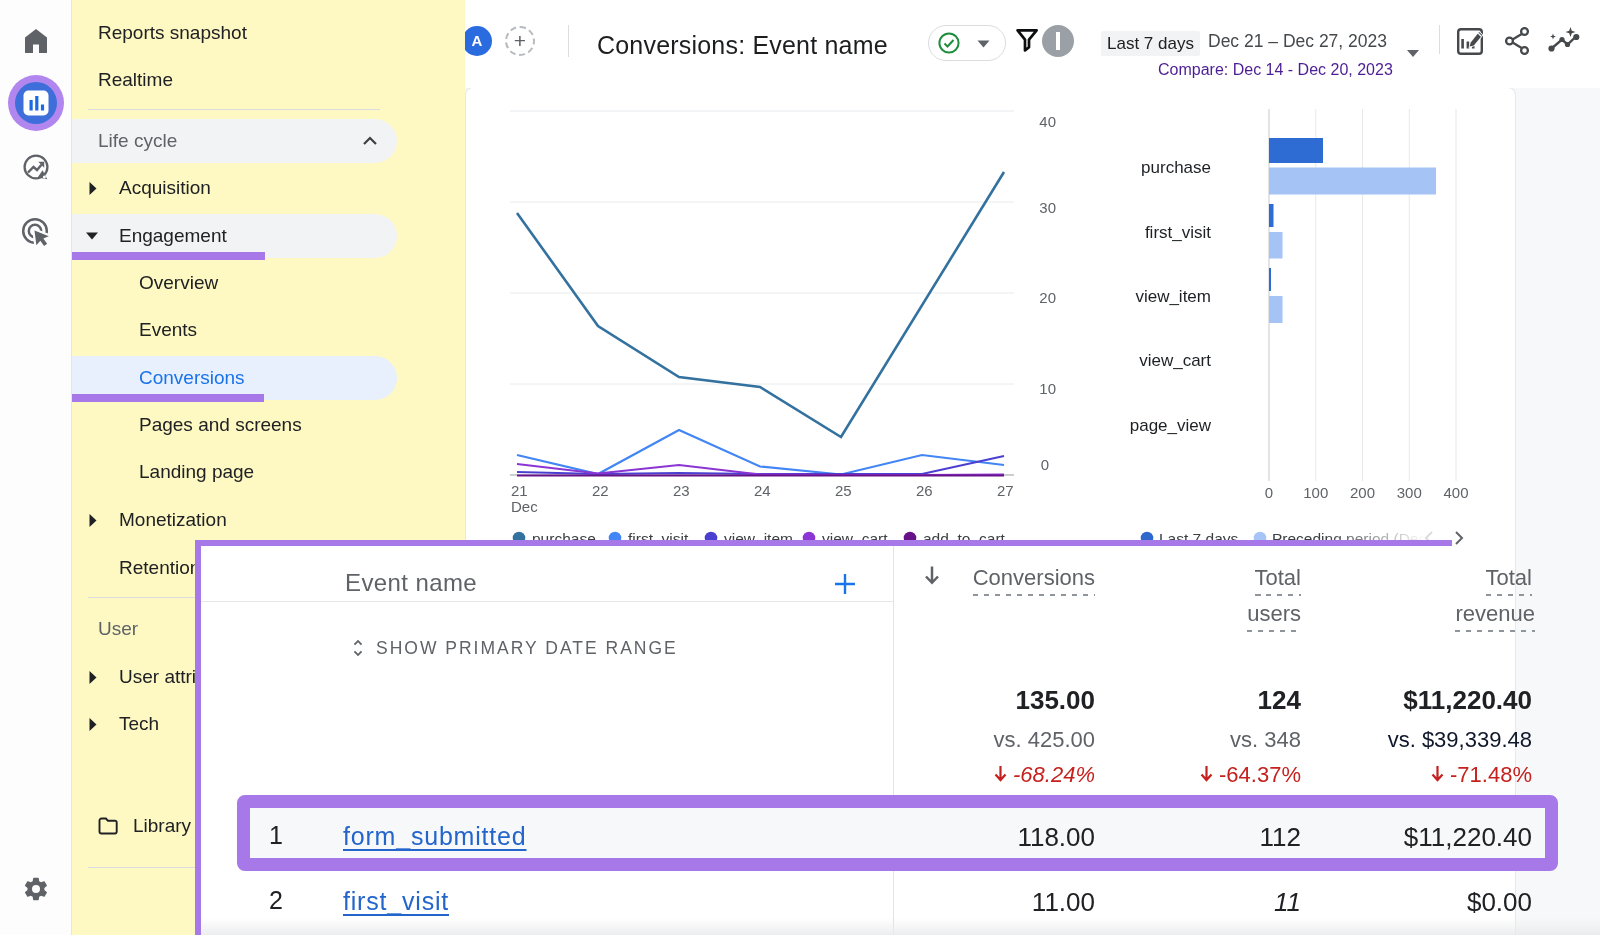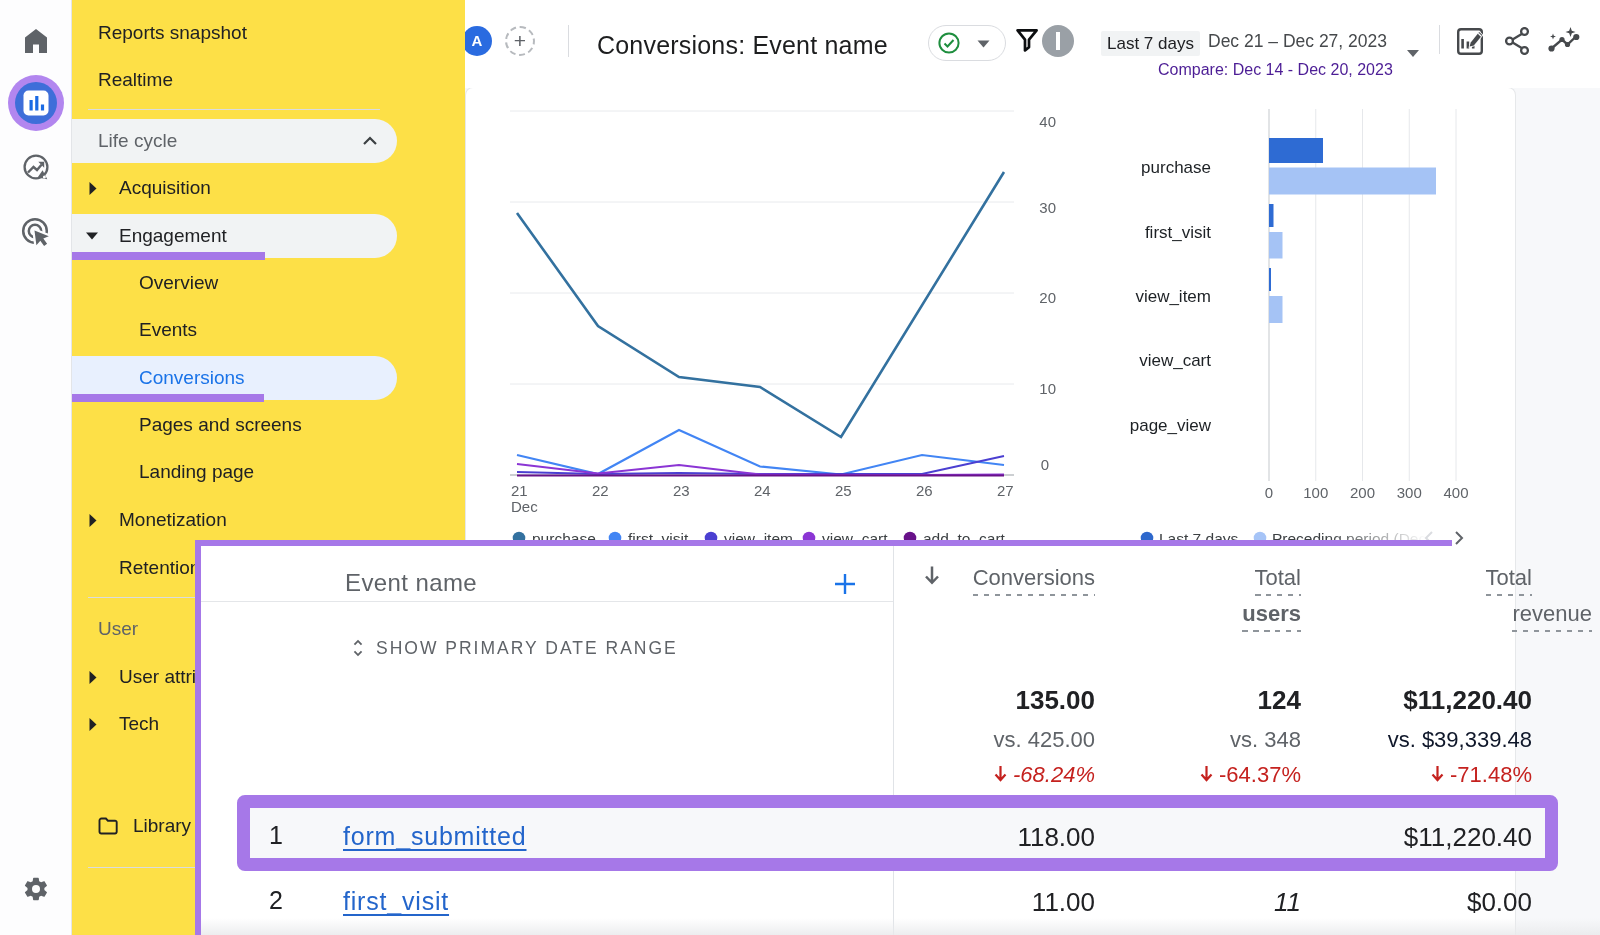--- a/index.html
+++ b/index.html
@@ -7,21 +7,21 @@
     font-family:"Liberation Sans", sans-serif; }
   .abs { position:absolute; }
   #page { position:relative; width:1600px; height:935px; }
 
   
   #rail { position:absolute; left:0; top:0; width:72px; height:935px;
     background:#fdfdfe; border-right:1px solid #e3e5e8; z-index:5; }
 
   
   #nav { position:absolute; left:72px; top:0; width:393px; height:935px;
-    background:#fde047; z-index:4; font-size:19px; color:#202124; }
+    background:#fef9c3; z-index:4; font-size:19px; color:#202124; }
   .navitem { position:absolute; left:0; height:44px; line-height:44px; white-space:nowrap; }
   .pill { position:absolute; left:0; width:325px; height:44px; border-radius:0 22px 22px 0; }
   .navdiv { position:absolute; background:#dadce0; height:1px; }
   .purbar { position:absolute; left:0; height:8px; background:#a678e8; z-index:3; }
 
   
   #header { position:absolute; left:460px; top:0; width:1140px; height:88px; background:#fff; }
 
   
   #mainbg { position:absolute; left:465px; top:88px; width:1135px; height:847px; background:#f7f8fa; }
@@ -285,23 +285,23 @@
     <svg class="abs" style="left:146px; top:90px;" width="22" height="24" viewBox="0 0 24 24">
         <path d="M12 5.83L15.17 9l1.41-1.41L12 3 7.41 7.59 8.83 9 12 5.83zm0 12.34L8.83 15l-1.41 1.41L12 21l4.59-4.59L15.17 15 12 18.17z" fill="#5f6368"></path>
       </svg>
     <div class="ov" style="left:175px; top:92px; font-size:17.5px; line-height:21px; letter-spacing:2px; font-weight:500; color:#5f6368;">SHOW PRIMARY DATE RANGE</div>
 
     <svg class="abs" style="left:722px; top:19px;" width="18" height="21" viewBox="0 0 18 21">
       <path d="M9 1.5v16M3 11.5L9 17.8l6-6.3" fill="none" stroke="#5f6368" stroke-width="2.5"></path>
     </svg>
     <div class="ov rcol" style="left:694px; top:19px; width:200px; font-size:22px; line-height:26px; font-weight:500; color:#5f6368;"><span class="dash">Conversions</span></div>
     <div class="ov rcol" style="left:880px; top:19px; width:220px; font-size:22px; line-height:26px; font-weight:500; color:#5f6368;"><span class="dash">Total</span></div>
-    <div class="ov rcol" style="left:880px; top:55px; width:220px; font-size:22px; line-height:26px; font-weight:700; color:#5f6368;"><span class="dash">users</span></div>
+    <div class="ov rcol" style="left:880px; top:55px; width:220px; font-size:22px; line-height:26px; font-weight:400; color:#5f6368;"><span class="dash">users</span></div>
     <div class="ov rcol" style="left:1111px; top:19px; width:220px; font-size:22px; line-height:26px; font-weight:500; color:#5f6368;"><span class="dash">Total</span></div>
-    <div class="ov rcol" style="left:1171px; top:55px; width:220px; font-size:22px; line-height:26px; font-weight:500; color:#5f6368;"><span class="dash">revenue</span></div>
+    <div class="ov rcol" style="left:1114px; top:55px; width:220px; font-size:22px; line-height:26px; font-weight:500; color:#5f6368;"><span class="dash">revenue</span></div>
 
     <div class="ov rcol" style="left:694px; top:139px; width:200px; font-size:26px; font-weight:bold;">135.00</div>
     <div class="ov rcol" style="left:880px; top:139px; width:220px; font-size:26px; font-weight:bold;">124</div>
     <div class="ov rcol" style="left:1111px; top:139px; width:220px; font-size:26px; font-weight:bold;">$11,220.40</div>
 
     <div class="ov rcol" style="left:694px; top:181px; width:200px; font-size:22px; color:#5f6368;">vs. 425.00</div>
     <div class="ov rcol" style="left:880px; top:181px; width:220px; font-size:22px; color:#5f6368;">vs. 348</div>
     <div class="ov rcol" style="left:1111px; top:181px; width:220px; font-size:22px; color:#0f172a;">vs. $39,339.48</div>
 
     <div class="ov rcol" style="left:694px; top:216px; width:200px; font-size:22px; color:#c5221f;font-style:italic;"><svg style="margin-right:6px" width="13" height="17" viewBox="0 0 13 17">
@@ -311,20 +311,21 @@
           <path d="M6.5 1v13M1.5 9.5L6.5 15l5-5.5" fill="none" stroke="#c5221f" stroke-width="2.2"></path>
         </svg>-64.37%</div>
     <div class="ov rcol" style="left:1111px; top:216px; width:220px; font-size:22px; color:#c5221f;"><svg style="margin-right:6px" width="13" height="17" viewBox="0 0 13 17">
           <path d="M6.5 1v13M1.5 9.5L6.5 15l5-5.5" fill="none" stroke="#c5221f" stroke-width="2.2"></path>
         </svg>-71.48%</div>
 
     <div class="ov" style="left:36px; top:249px; width:1321px; height:76px; border:13px solid #a678e8; border-radius:8px; background:#f7f8fa;"></div>
     <div class="ov" style="left:68px; top:275px; font-size:25px;">1</div>
     <div class="ov" style="left:142px; top:276px; font-size:25px; letter-spacing:0.8px; color:#2365cb; text-decoration:underline; text-decoration-thickness:2px; text-underline-offset:3.5px;">form_submitted</div>
     <div class="ov rcol" style="left:694px; top:276px; width:200px; font-size:26px;">118.00</div>
+    <div class="ov rcol" style="left:880px; top:276px; width:220px; font-size:26px;">112</div>
     <div class="ov rcol" style="left:1111px; top:276px; width:220px; font-size:26px;">$11,220.40</div>
 
     <div class="ov" style="left:68px; top:340px; font-size:25px;">2</div>
     <div class="ov" style="left:142px; top:341px; font-size:25px; letter-spacing:0.8px; color:#2365cb; text-decoration:underline; text-decoration-thickness:2px; text-underline-offset:3.5px;">first_visit</div>
     <div class="ov rcol" style="left:694px; top:341px; width:200px; font-size:26px;">11.00</div>
     <div class="ov rcol" style="left:880px; top:341px; width:220px; font-size:26px;font-style:italic;">11</div>
     <div class="ov rcol" style="left:1111px; top:341px; width:220px; font-size:26px;">$0.00</div>
     <div class="ov" style="left:0; top:372px; width:1399px; height:17px; background:linear-gradient(rgba(233,234,236,0), rgba(233,234,236,0.85));"></div>
   </div>
 </div>

